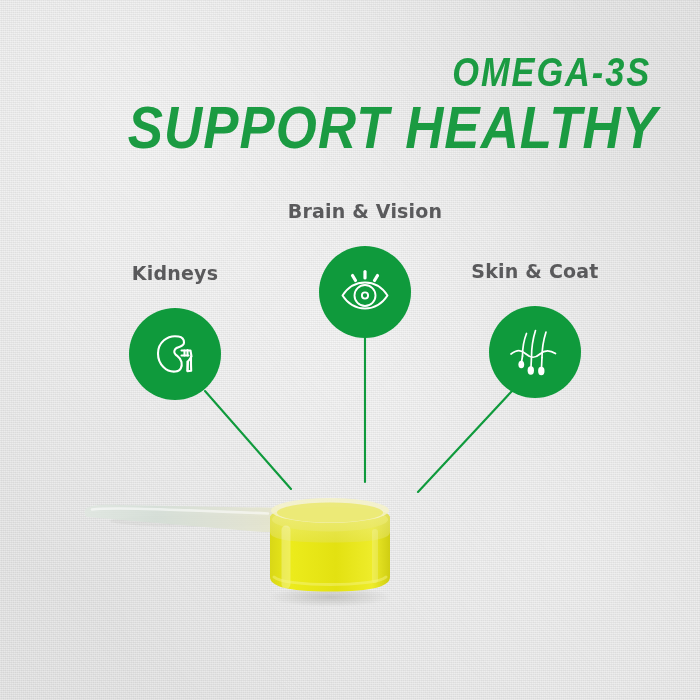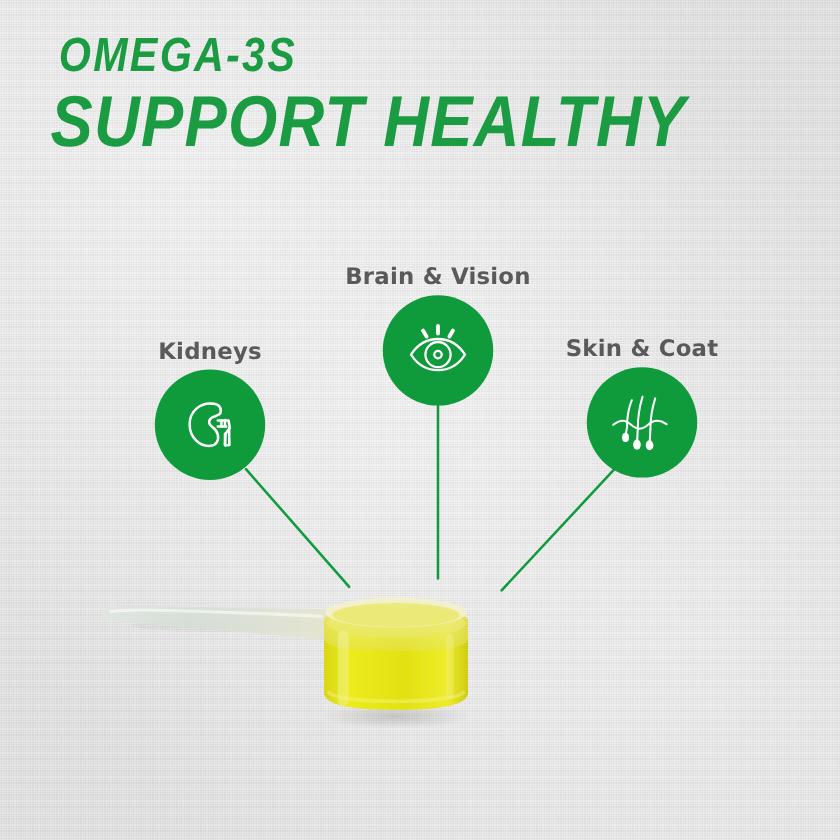--- a/index.html
+++ b/index.html
@@ -38,22 +38,22 @@
       repeating-linear-gradient(90deg,  rgba(255,255,255,.26) 0px, rgba(255,255,255,.26) 1px, rgba(170,170,170,.16) 1px, rgba(170,170,170,.16) 2px),
       repeating-linear-gradient(45deg,  rgba(200,200,200,.10) 0px, rgba(200,200,200,.10) 1px, rgba(255,255,255,.10) 1px, rgba(255,255,255,.10) 3px);
     mix-blend-mode: normal;
   }
 
   
   #headline {
     position: absolute;
     left: 0;
     right: 0;
-    top: 26px;
-    text-align: left;
+    top: 52px;
+    text-align: right;
     z-index: 6;
   }
   #headline .line1 {
     display: block;
     color: #1b9b42;
     font-family: "Liberation Sans Narrow", "Liberation Sans", sans-serif;
     font-size: 40px;
     font-weight: bold;
     font-style: italic;
     letter-spacing: 2.2px;
@@ -83,21 +83,20 @@
   .benefit .label {
     position: absolute;
     left: 50%;
     transform: translateX(-50%);
     white-space: nowrap;
     color: #5a5a5c;
     font-family: "DejaVu Sans", "Liberation Sans", sans-serif;
     font-size: 19px;
     font-weight: bold;
     letter-spacing: .2px;
-    margin-top: 20px;
   }
   .benefit .bubble {
     position: absolute;
     left: 0;
     top: 0;
     width: 92px;
     height: 92px;
     border-radius: 50%;
     background: #0f9a3c;
     display: flex;

